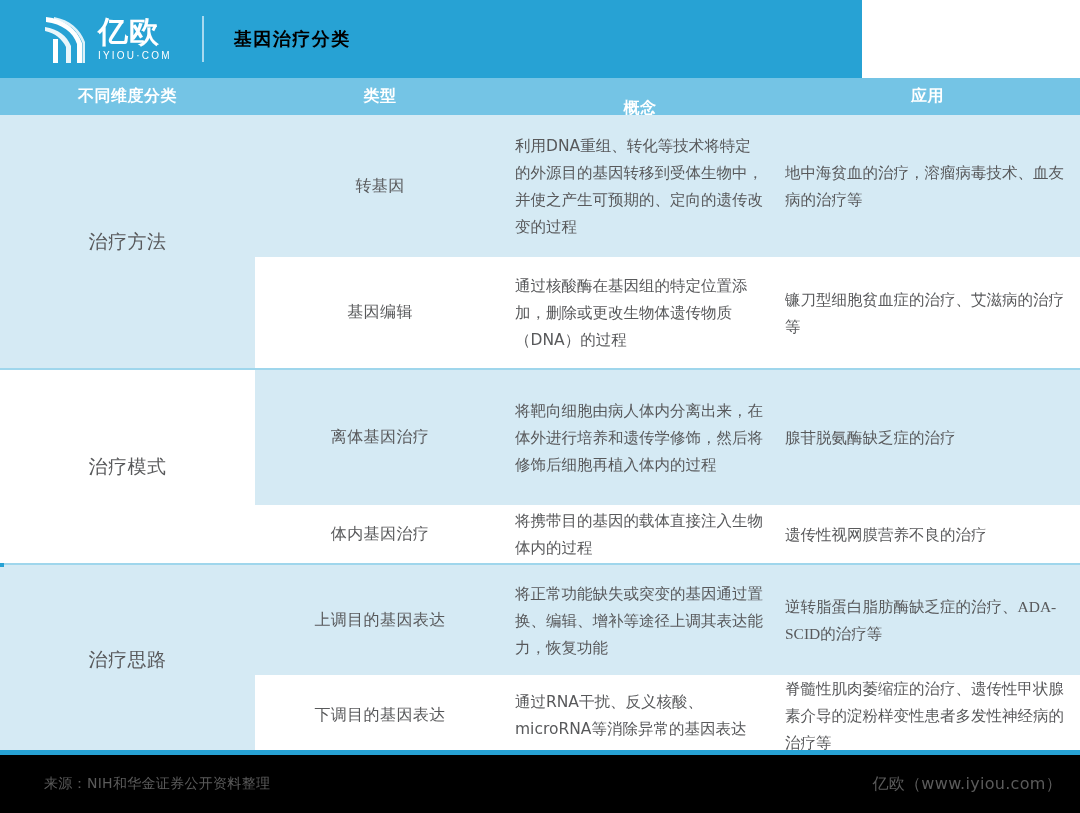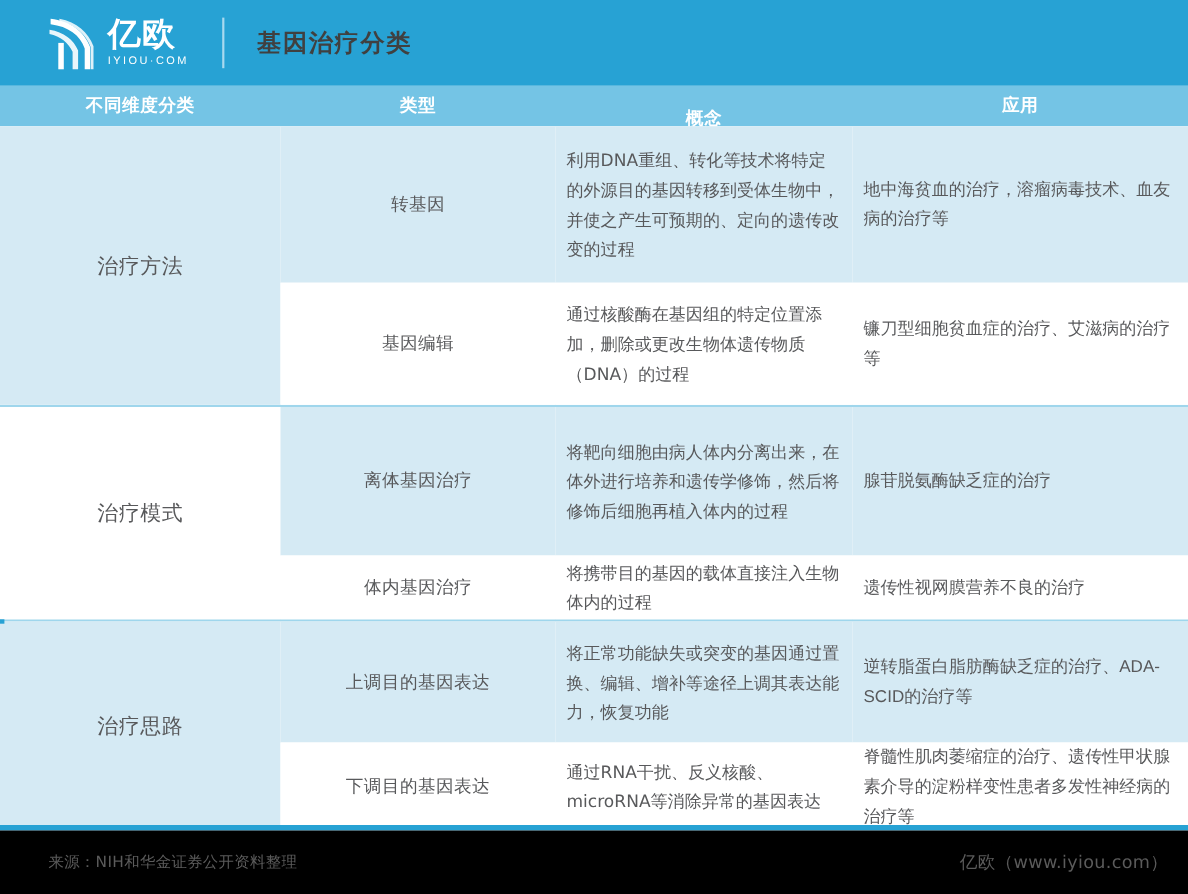--- a/index.html
+++ b/index.html
@@ -17,21 +17,21 @@
     position: relative;
     width: 1080px;
     height: 813px;
     background: #ffffff;
   }
 
   
   .header {
     position: absolute;
     left: 0; top: 0;
-    width: 1080px;
+    width: 862px;
     height: 78px;
     background: #27a2d4;
     display: flex;
     align-items: center;
   }
 
   .logo-block {
     display: flex;
     align-items: center;
     margin-left: 44px;
@@ -72,22 +72,22 @@
   .header-divider {
     width: 2px;
     height: 46px;
     background: #bfe3f3;
     margin-left: 30px;
     margin-right: 30px;
     opacity: 0.85;
   }
 
   .header-title {
-    color: #404040;
-    font-size: 22px;
+    color: #000000;
+    font-size: 18px;
     font-weight: bold;
     letter-spacing: 1.5px;
     font-family: "DejaVu Sans", "Liberation Sans", sans-serif;
   }
 
   
   .col-head {
     position: absolute;
     left: 0; top: 78px;
     width: 1080px;
@@ -180,21 +180,21 @@
 
   .row .app-cell {
     width: 305px;
     flex: 0 0 305px;
     display: flex;
     align-items: center;
     color: #58595b;
     font-size: 15.5px;
     line-height: 27px;
     padding: 10px 10px 10px 10px;
-    font-family: Liberation Sans, sans-serif;
+    font-family: Liberation Serif, serif;
   }
 
   
   .fill-blue { background: #d5eaf4; }
   .fill-white { background: #ffffff; }
 
   
   .group-sep {
     width: 1080px;
     height: 2px;

